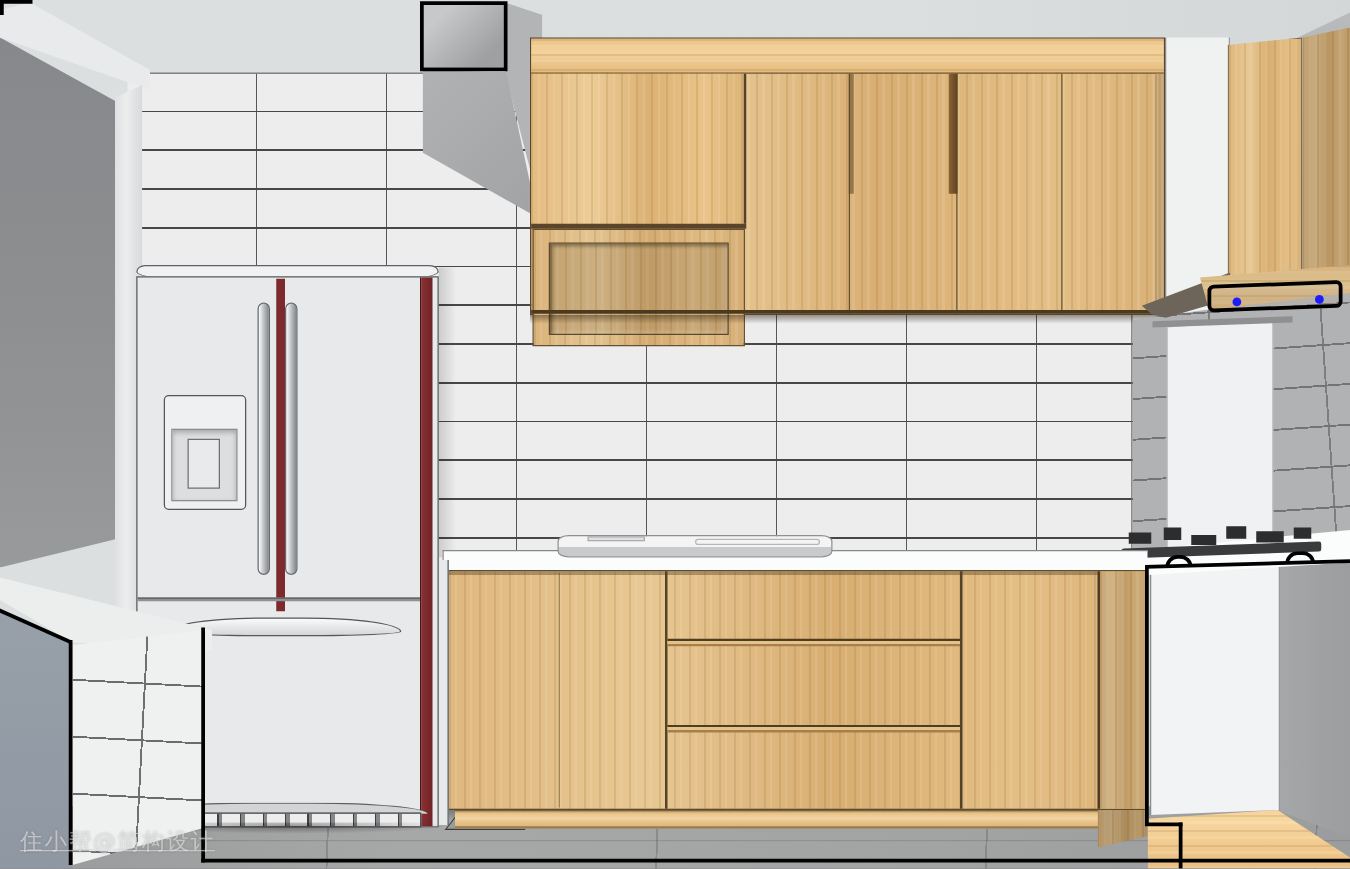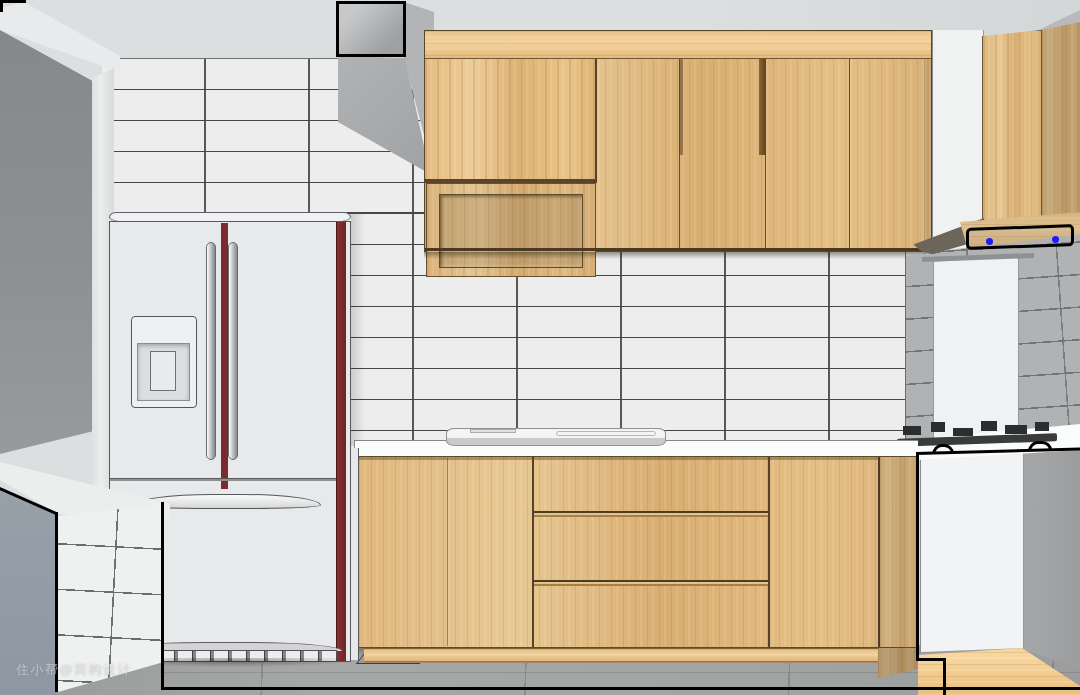--- a/index.html
+++ b/index.html
@@ -26,24 +26,25 @@
   }
   .tiles-white {
     background-image:
       repeating-linear-gradient(180deg, rgba(0,0,0,0) 0 29.5px, #474747 29.5px 31px),
       repeating-linear-gradient(90deg, rgba(0,0,0,0) 0 102.5px, rgba(62,62,62,.85) 102.5px 104px);
     background-color:#ededee;
   }
   .blue { border-color:#1d1dfc; }
   .watermark {
     color: rgba(238,238,238,.55);
-    font-size: 13px;
+    font-size: 18px;
     letter-spacing: 1.5px;
     text-shadow: 0 0 2px rgba(110,110,110,.45);
     white-space: nowrap;
+    text-decoration: underline;
   }
 </style>
 </head>
 <body>
 
 <div class="scene">
 
   <div class="abs" style="left:1030px;top:0;width:50px;height:248px;
               clip-path:polygon(0 34px,100% 10px,100% 100%,0 100%);
               background:linear-gradient(180deg,#b9bbbd,#a4a5a7);"></div>

